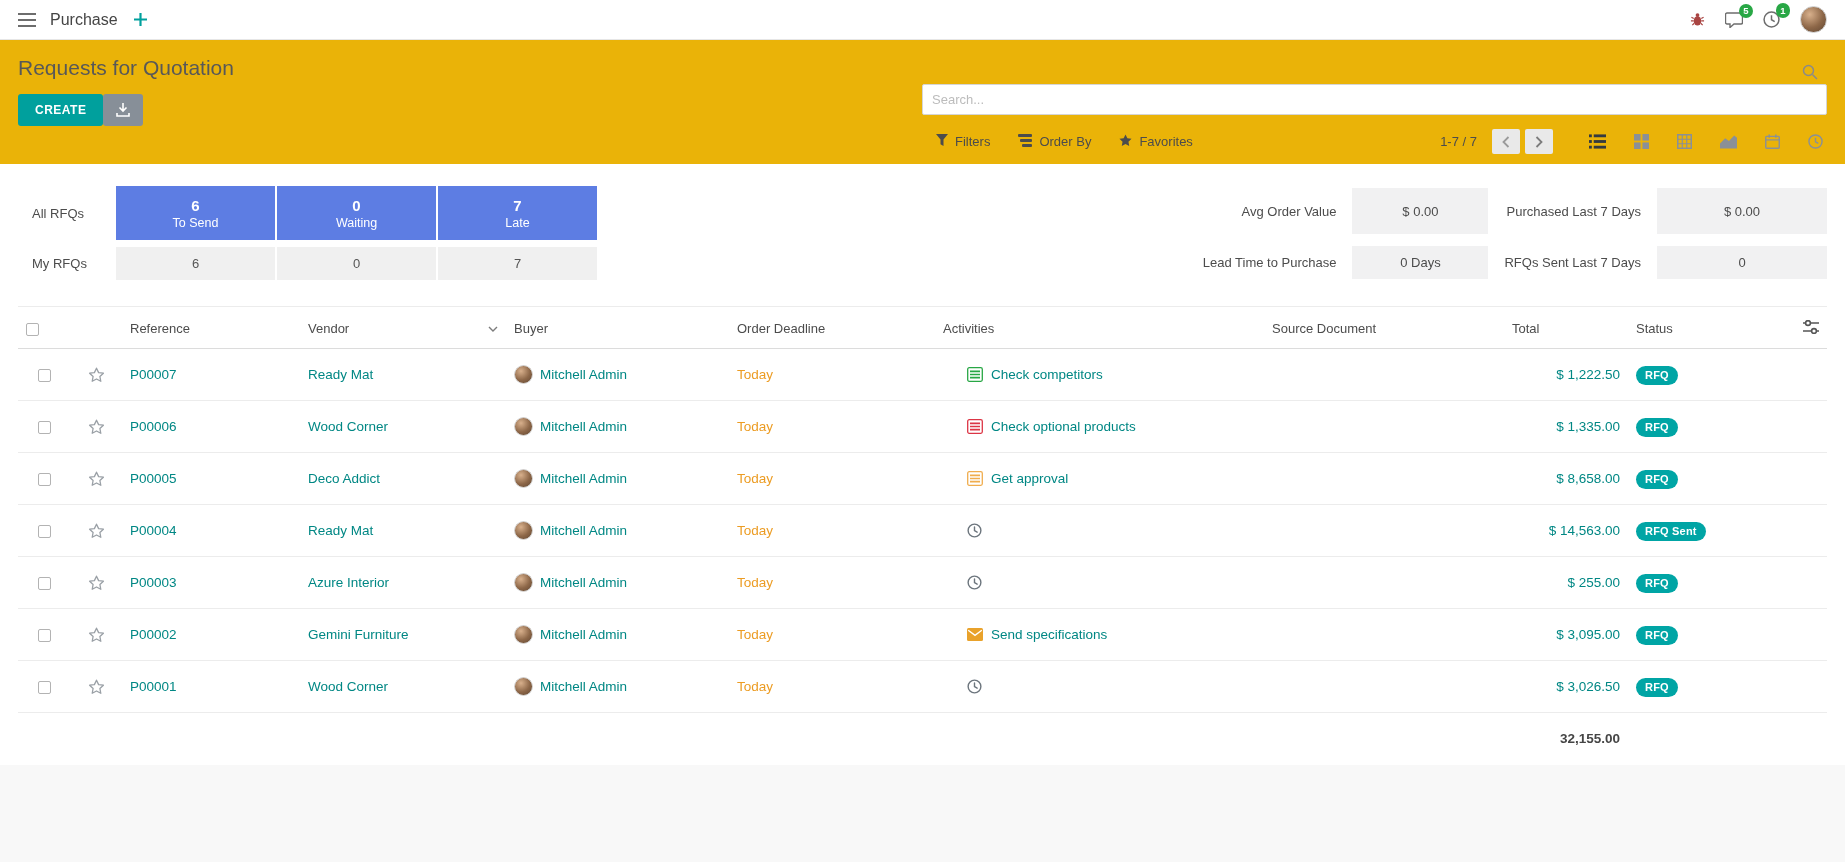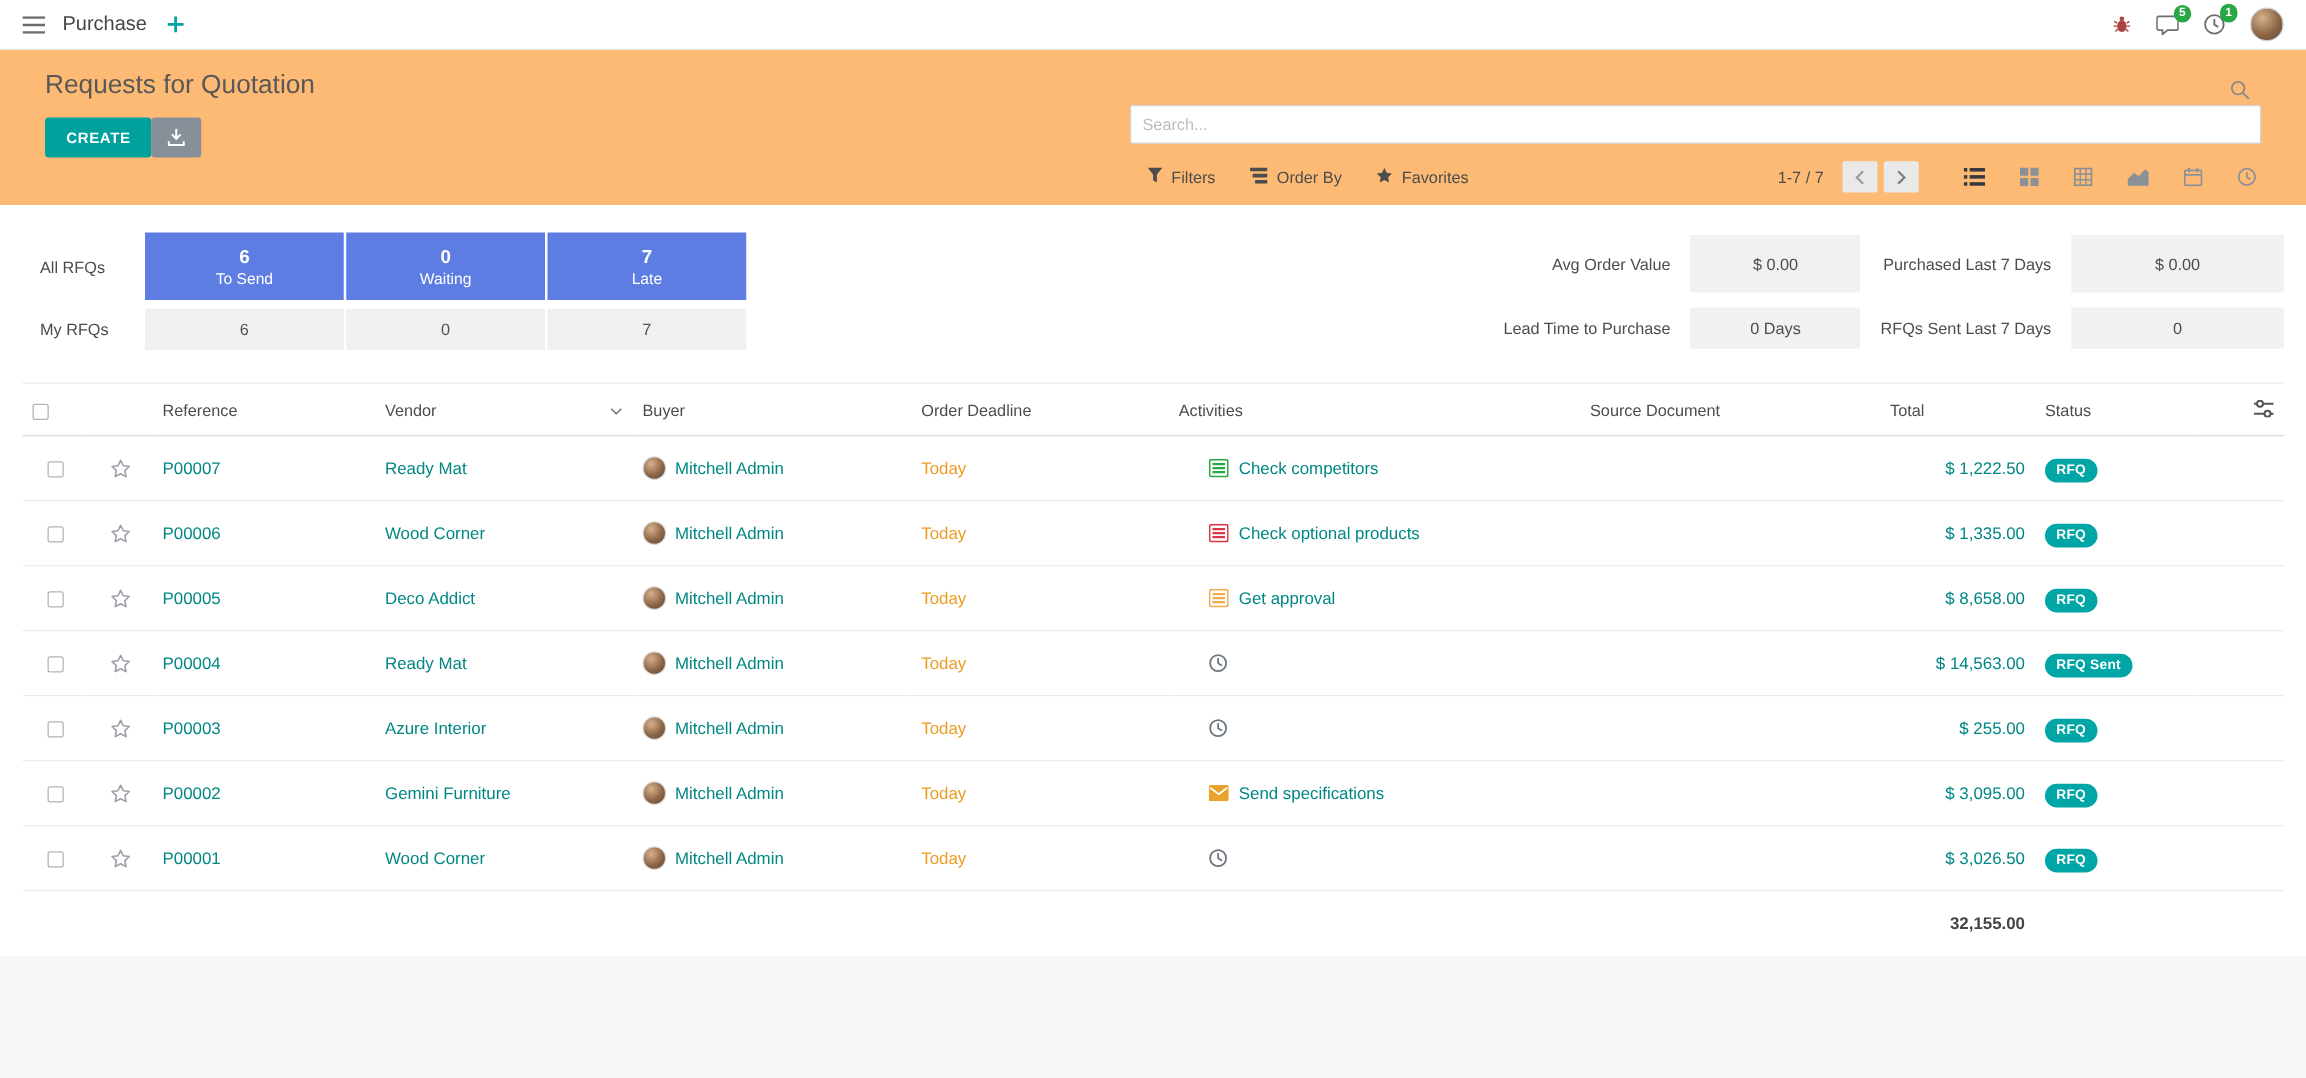--- a/index.html
+++ b/index.html
@@ -16,21 +16,21 @@
   .menu-toggle { display:inline-flex; cursor:pointer; }
   .app-name { font-size:16px; color:#454545; cursor:pointer; }
   .plus-btn { display:inline-flex; cursor:pointer; margin-left:2px; }
   .nav-right { margin-left:auto; display:flex; align-items:center; gap:20px; }
   .nav-icon-wrap { position:relative; display:inline-flex; cursor:pointer; }
   .nav-badge { position:absolute; top:-8px; right:-10px; background:var(--nav_badge,#28a745);
     color:#fff; font-size:9.5px; line-height:1; padding:2.5px 4.5px; border-radius:8px; font-weight:bold; }
   .avatar { width:27px; height:27px; border-radius:50%; border:1px solid #ccc; cursor:pointer;
     background:radial-gradient(circle at 35% 30%, #d8b08c 0%, #8d6748 55%, #5f4632 100%); }
   
-  .control-panel { display:flex; padding:14px 36px 10px; gap:20px; background:#fdba74; }
+  .control-panel { display:flex; padding:14px 18px 10px; gap:20px; background:#eab308; }
   .cp-left { flex:1; }
   .page-title { font-size:21px; font-weight:400; color:#585858; margin:2px 0 14px; }
   .cp-buttons { display:flex; gap:0; }
   .btn-create { background:var(--accent,#00A09D); color:#fff; border:none; border-radius:3px;
     height:32px; padding:0 17px; font-size:12px; letter-spacing:.5px; font-family:inherit;
     font-weight:bold; cursor:pointer; }
   .btn-upload { background:#878f98; border:none; border-radius:3px; width:40px; height:32px;
     display:inline-flex; align-items:center; justify-content:center; cursor:pointer; }
   .cp-right { width:905px; display:flex; flex-direction:column; gap:14px; padding-top:2px; }
   .search-box { position:relative; }

